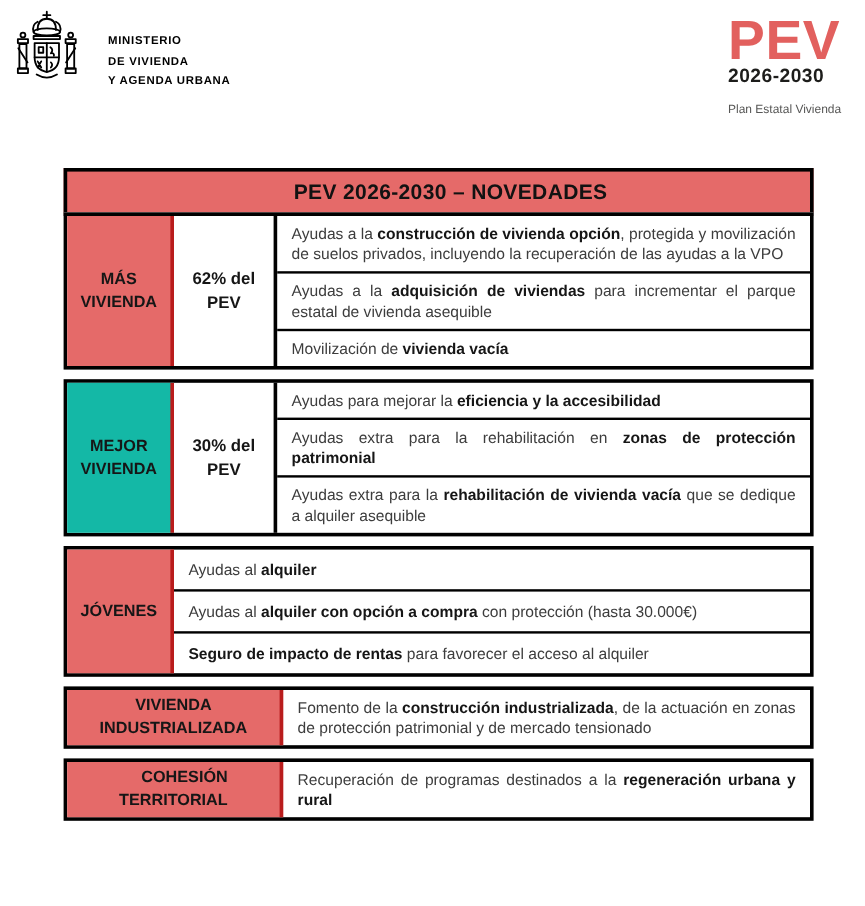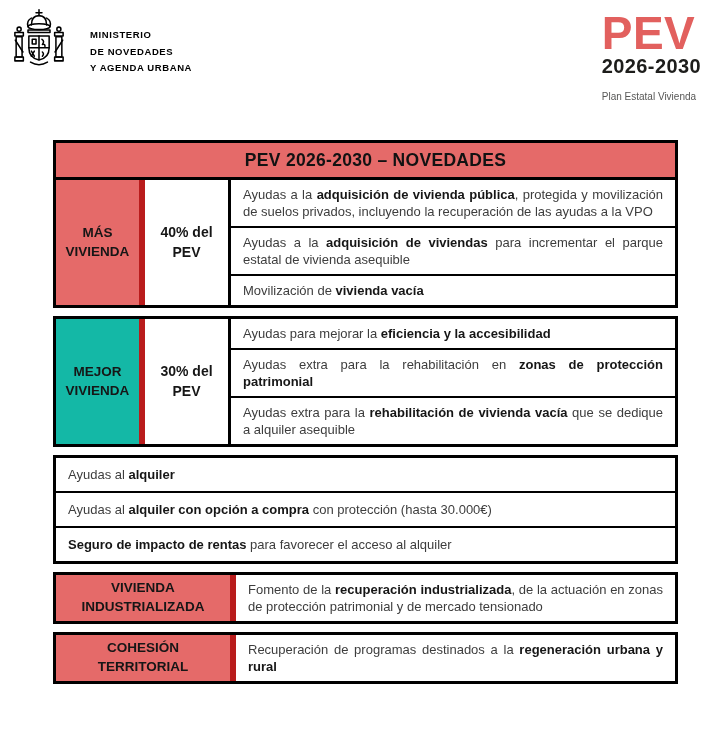--- a/index.html
+++ b/index.html
@@ -5,34 +5,34 @@
   html,body { margin:0; padding:0; background:#ffffff; }
   body { width:721px; height:755px; font-family:"Liberation Sans", sans-serif; }
   .page { position:relative; width:721px; height:755px; overflow:hidden; background:#fff;border-radius:20px; }
 
   
   .arms { position:absolute; left:13px; top:8px; }
   .ministry { position:absolute; left:90px; top:27px; font-size:9.5px; letter-spacing:.6px;
               line-height:16.5px; color:#000; font-weight:bold; }
   .pev-logo { position:absolute; right:20px; top:12px; text-align:left; }
   .pev-title { font-size:46px; font-weight:bold; line-height:.92; letter-spacing:.5px; }
-  .pev-years { font-size:20px; font-weight:bold; color:#1d1d1b; letter-spacing:.4px; margin-top:1px; }
+  .pev-years { font-size:16px; font-weight:bold; color:#1d1d1b; letter-spacing:.4px; margin-top:1px; }
   .pev-sub   { font-size:10px; color:#575756; margin-top:13px; }
 
   
   .content { position:absolute; left:53px; top:140px; width:625px; }
   .tbl-title { box-sizing:border-box; border:3px solid #000; height:40px;
                display:flex; align-items:center; justify-content:center;
                font-weight:bold; font-size:17.5px; color:#121212; letter-spacing:.3px;padding-left:20px; }
   .section { box-sizing:border-box; border:3px solid #000; display:flex;
              margin-top:8px; background:#fff; }
   .section.first { margin-top:-3px; }
   .cell-label { display:flex; align-items:center; justify-content:center; text-align:center;
                 font-weight:bold; font-size:13.5px; color:#161616; white-space:pre-line;
-                border-right:6px solid #b91c1c; line-height:1.4; flex:0 0 auto; box-sizing:border-box; }
+                border-right:3px solid #b91c1c; line-height:1.4; flex:0 0 auto; box-sizing:border-box; }
   .three  .cell-label { width:89px; }
   .narrow .cell-label { width:89px; }
   .wide   .cell-label { width:180px; }
   .cell-share { flex:0 0 auto; width:86px; display:flex; align-items:center; justify-content:center;
                 text-align:center; font-weight:bold; font-size:14px; color:#161616;
                 border-right:3px solid #000; white-space:pre-line; line-height:1.4; box-sizing:border-box; }
   .rows { flex:1 1 auto; display:flex; flex-direction:column; min-width:0; }
   .row  { padding:6px 12px; display:flex; align-items:center; border-top:2px solid #000;
           font-size:13px; line-height:17px; color:#3d3d3d; box-sizing:border-box; flex:1 1 auto; }
   .row:first-child { border-top:0; }
@@ -70,41 +70,41 @@
       <circle cx="6.5" cy="25" r="2.4"></circle>
         <circle cx="53.5" cy="25" r="2.4"></circle>
       <path d="M2 38 L11 52"></path>
         <path d="M49 52 L58 38"></path>
       <path d="M20 64 q10 6 20 0"></path>
     </g>
   </svg>
 
   <div class="ministry">
     <div>MINISTERIO</div>
-    <div>DE NOVEDADES</div>
+    <div>DE VIVIENDA</div>
     <div>Y AGENDA URBANA</div>
   </div>
 
   <div class="pev-logo">
     <div class="pev-title" id="pevTitle" style="color: rgb(226, 96, 94);">PEV</div>
     <div class="pev-years">2026-2030</div>
     <div class="pev-sub">Plan Estatal Vivienda</div>
   </div>
 
   <div class="content">
     <div class="tbl-title" id="tblTitle" style="background: rgb(229, 106, 105);">PEV 2026-2030 – NOVEDADES</div>
     <div id="sections">
         <div class="section three first">
           <div class="cell-label" style="background: rgb(229, 106, 105);">MÁS
 VIVIENDA</div>
-          <div class="cell-share">40% del
+          <div class="cell-share">62% del
 PEV</div>
           <div class="rows">
             <div class="row">
-              <div class="txt"><span>Ayudas a la </span><span class="b">adquisición de vivienda pública</span><span>, protegida y movilización de suelos privados, incluyendo la recuperación de las ayudas a la VPO</span></div>
+              <div class="txt"><span>Ayudas a la </span><span class="b">construcción de vivienda opción</span><span>, protegida y movilización de suelos privados, incluyendo la recuperación de las ayudas a la VPO</span></div>
             </div>
             <div class="row">
               <div class="txt"><span>Ayudas a la </span><span class="b">adquisición de viviendas</span><span> para incrementar el parque estatal de vivienda asequible</span></div>
             </div>
             <div class="row">
               <div class="txt"><span>Movilización de </span><span class="b">vivienda vacía</span></div>
             </div>
           </div>
         </div>
         <div class="section three">
@@ -118,43 +118,44 @@
             </div>
             <div class="row">
               <div class="txt"><span>Ayudas extra para la rehabilitación en </span><span class="b">zonas de protección patrimonial</span></div>
             </div>
             <div class="row">
               <div class="txt"><span>Ayudas extra para la </span><span class="b">rehabilitación de vivienda vacía</span><span> que se dedique a alquiler asequible</span></div>
             </div>
           </div>
         </div>
         <div class="section narrow">
+          <div class="cell-label" style="background: rgb(229, 106, 105);">JÓVENES</div>
           <div class="rows">
             <div class="row">
               <div class="txt"><span>Ayudas al </span><span class="b">alquiler</span></div>
             </div>
             <div class="row">
               <div class="txt"><span>Ayudas al </span><span class="b">alquiler con opción a compra</span><span> con protección (hasta 30.000€)</span></div>
             </div>
             <div class="row">
               <div class="txt"><span class="b">Seguro de impacto de rentas</span><span> para favorecer el acceso al alquiler</span></div>
             </div>
           </div>
         </div>
         <div class="section wide">
           <div class="cell-label" style="background: rgb(229, 106, 105);">VIVIENDA
 INDUSTRIALIZADA</div>
           <div class="rows">
             <div class="row">
-              <div class="txt"><span>Fomento de la </span><span class="b">recuperación industrializada</span><span>, de la actuación en zonas de protección patrimonial y de mercado tensionado</span></div>
+              <div class="txt"><span>Fomento de la </span><span class="b">construcción industrializada</span><span>, de la actuación en zonas de protección patrimonial y de mercado tensionado</span></div>
             </div>
           </div>
         </div>
         <div class="section wide">
-          <div class="cell-label" style="background: rgb(229, 106, 105);">COHESIÓN
+          <div class="cell-label" style="background: rgb(229, 106, 105); text-align: right;">COHESIÓN
 TERRITORIAL</div>
           <div class="rows">
             <div class="row">
               <div class="txt"><span>Recuperación de programas destinados a la </span><span class="b">regeneración urbana y rural</span></div>
             </div>
           </div>
         </div>
       </div>
   </div>
 

